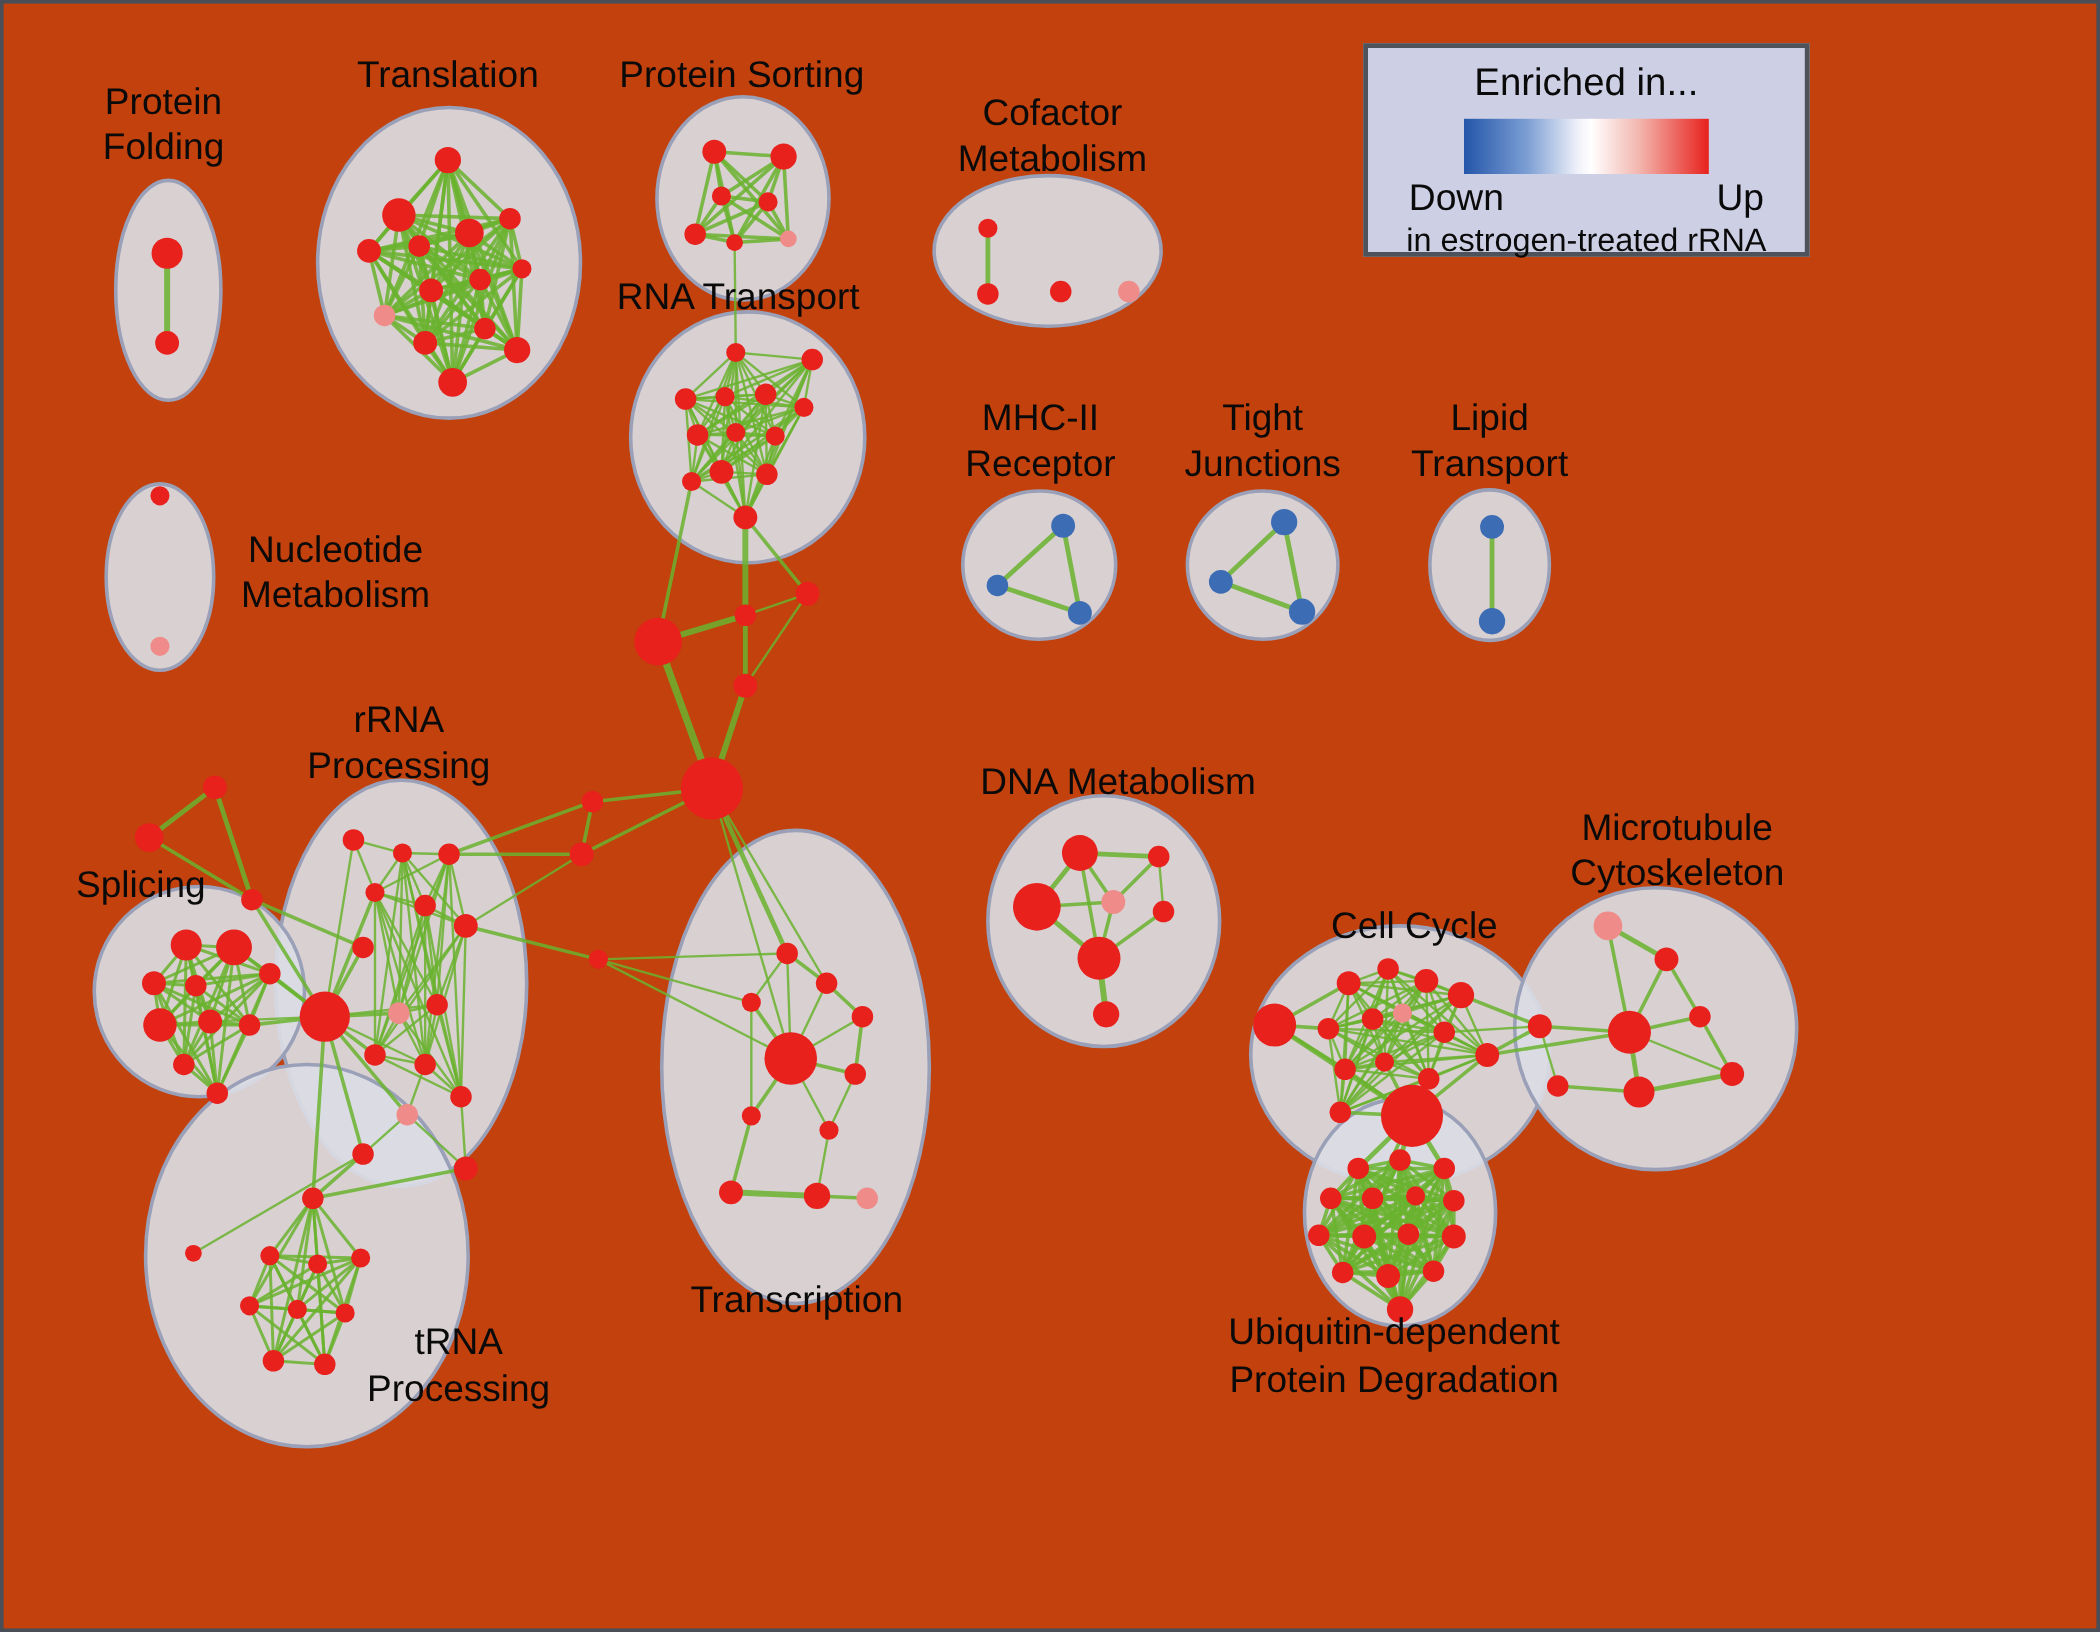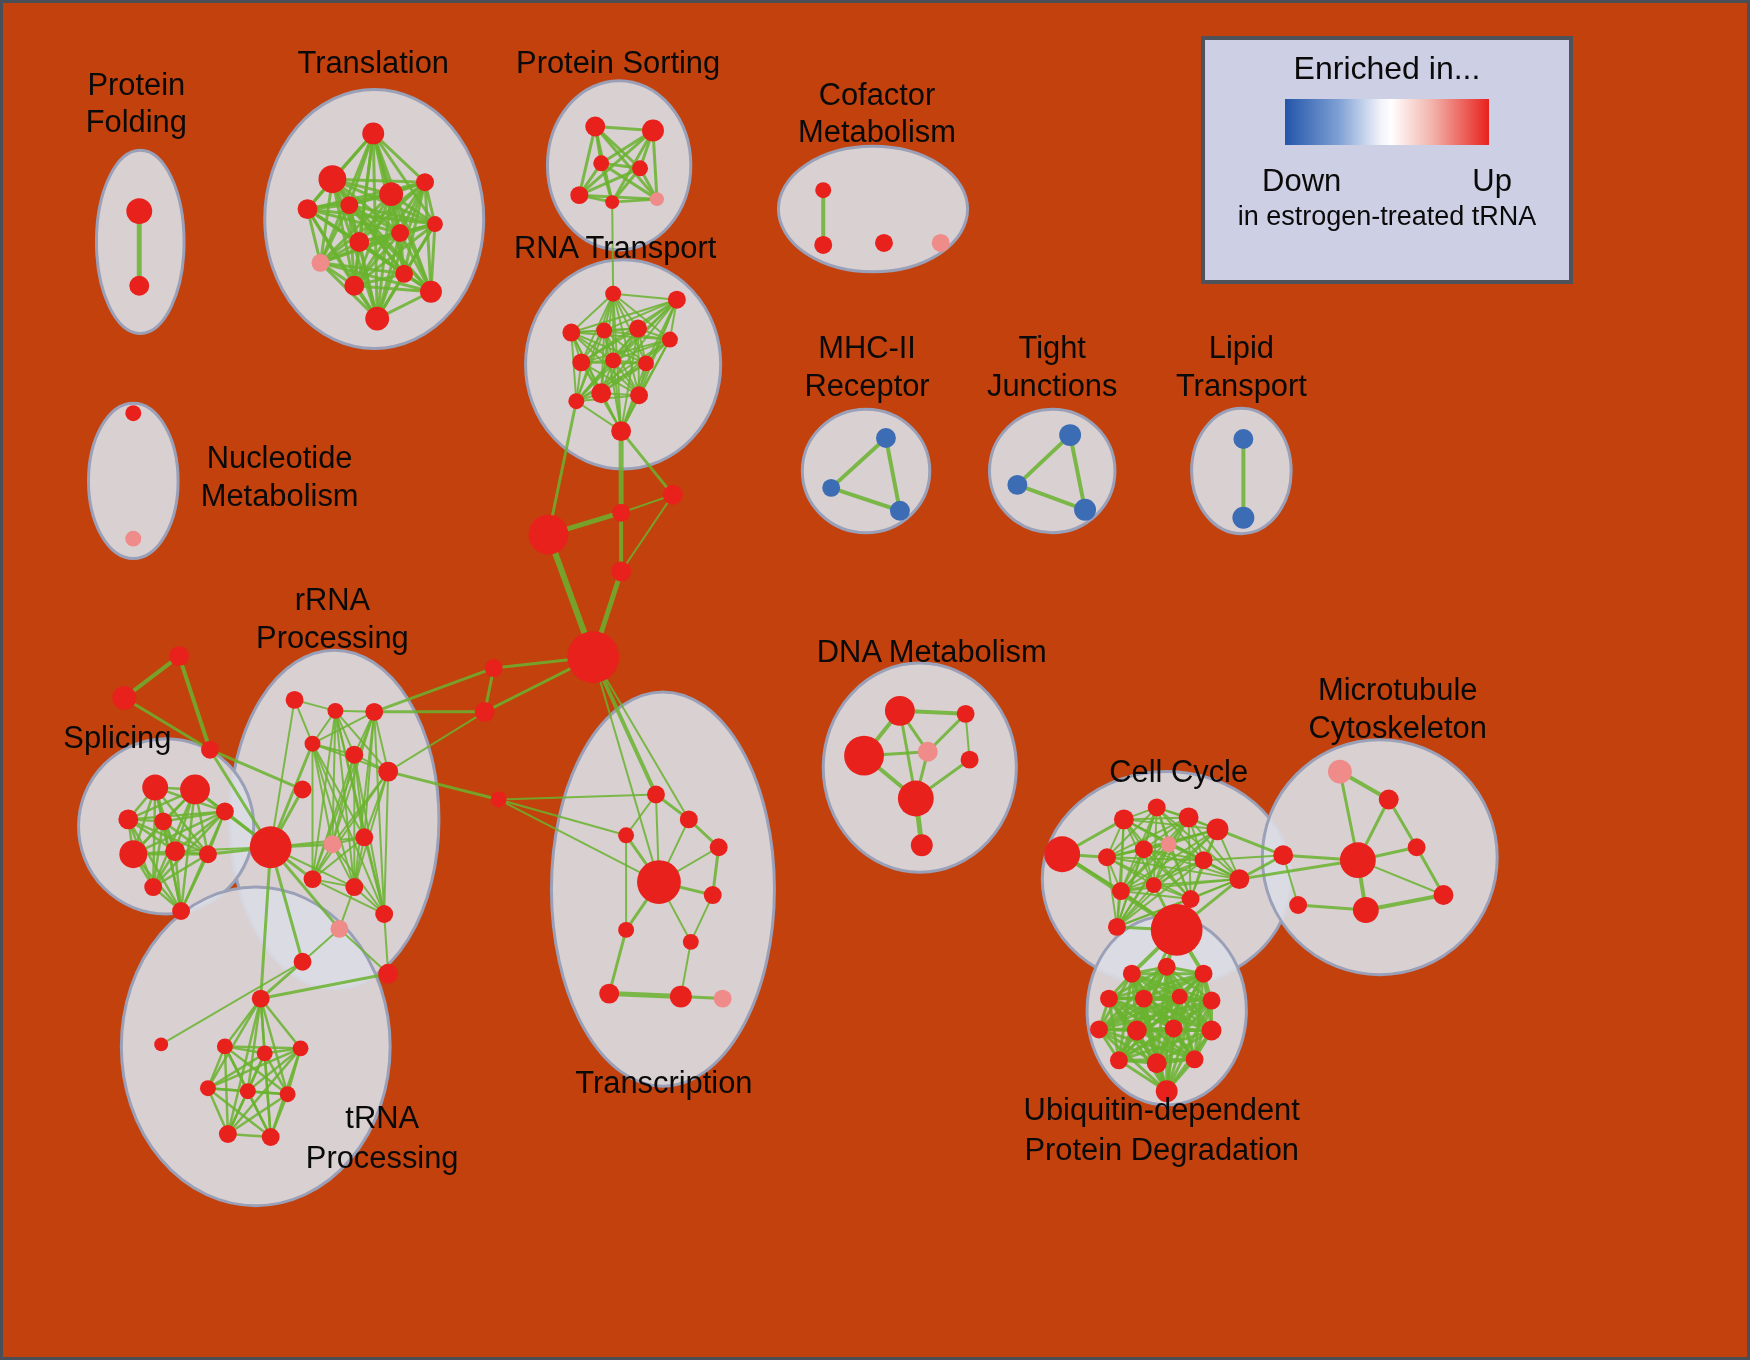--- a/index.html
+++ b/index.html
@@ -9,38 +9,38 @@
     background:#c2410c;
     border:3px solid #4a4e57;
     box-sizing:border-box;
     overflow:hidden;
     font-family:"Liberation Sans",sans-serif;
   }
   #net{position:absolute;left:0;top:0;width:100%;height:100%;}
   svg text{font-family:"Liberation Sans",sans-serif;}
   .legend{
     position:absolute;
-    left:1198px;top:33px;
-    width:372px;height:248px;
+    left:1133px;top:33px;
+    width:372px;height:178px;
     border:4px solid #4d525b;
     box-sizing:border-box;
     background:#cdcfe4;
     text-align:center;
     color:#0a0a0a;
   }
   .legend-title{font-size:32px;margin-top:10px;}
   .legend-bar{
     width:204px;height:46px;
     margin:12px auto 2px auto;
     background:linear-gradient(90deg,#2355a9 0%,#7d9fd4 26%,#f2f3fa 47%,#ffffff 52%,#f2b4ac 72%,#e8211d 100%);
   }
   .legend-ends{
     display:flex;justify-content:space-between;
-    padding:0 57px;font-size:31px;
-    margin-top:18px;
+    padding:0 34px;font-size:31px;
+    margin-top:2px;
   }
   .legend-cap{font-size:27px;line-height:1.3;}
   .legend-cap:first-of-type{margin-top:4px;}
 </style>
 </head>
 <body>
 
 <div id="figure">
   <svg id="net" viewBox="0 0 1750 1360">
       <g>
@@ -866,15 +866,15 @@
       </g>
     </svg>
 
   <div class="legend">
     <div class="legend-title">Enriched in...</div>
     <div class="legend-bar"></div>
     <div class="legend-ends">
       <span>Down</span>
       <span>Up</span>
     </div>
-    <div class="legend-cap">in estrogen-treated tRNA</div>
+    <div class="legend-cap">in estrogen-treated rRNA</div>
   </div>
 </div>
 
 </body></html>

